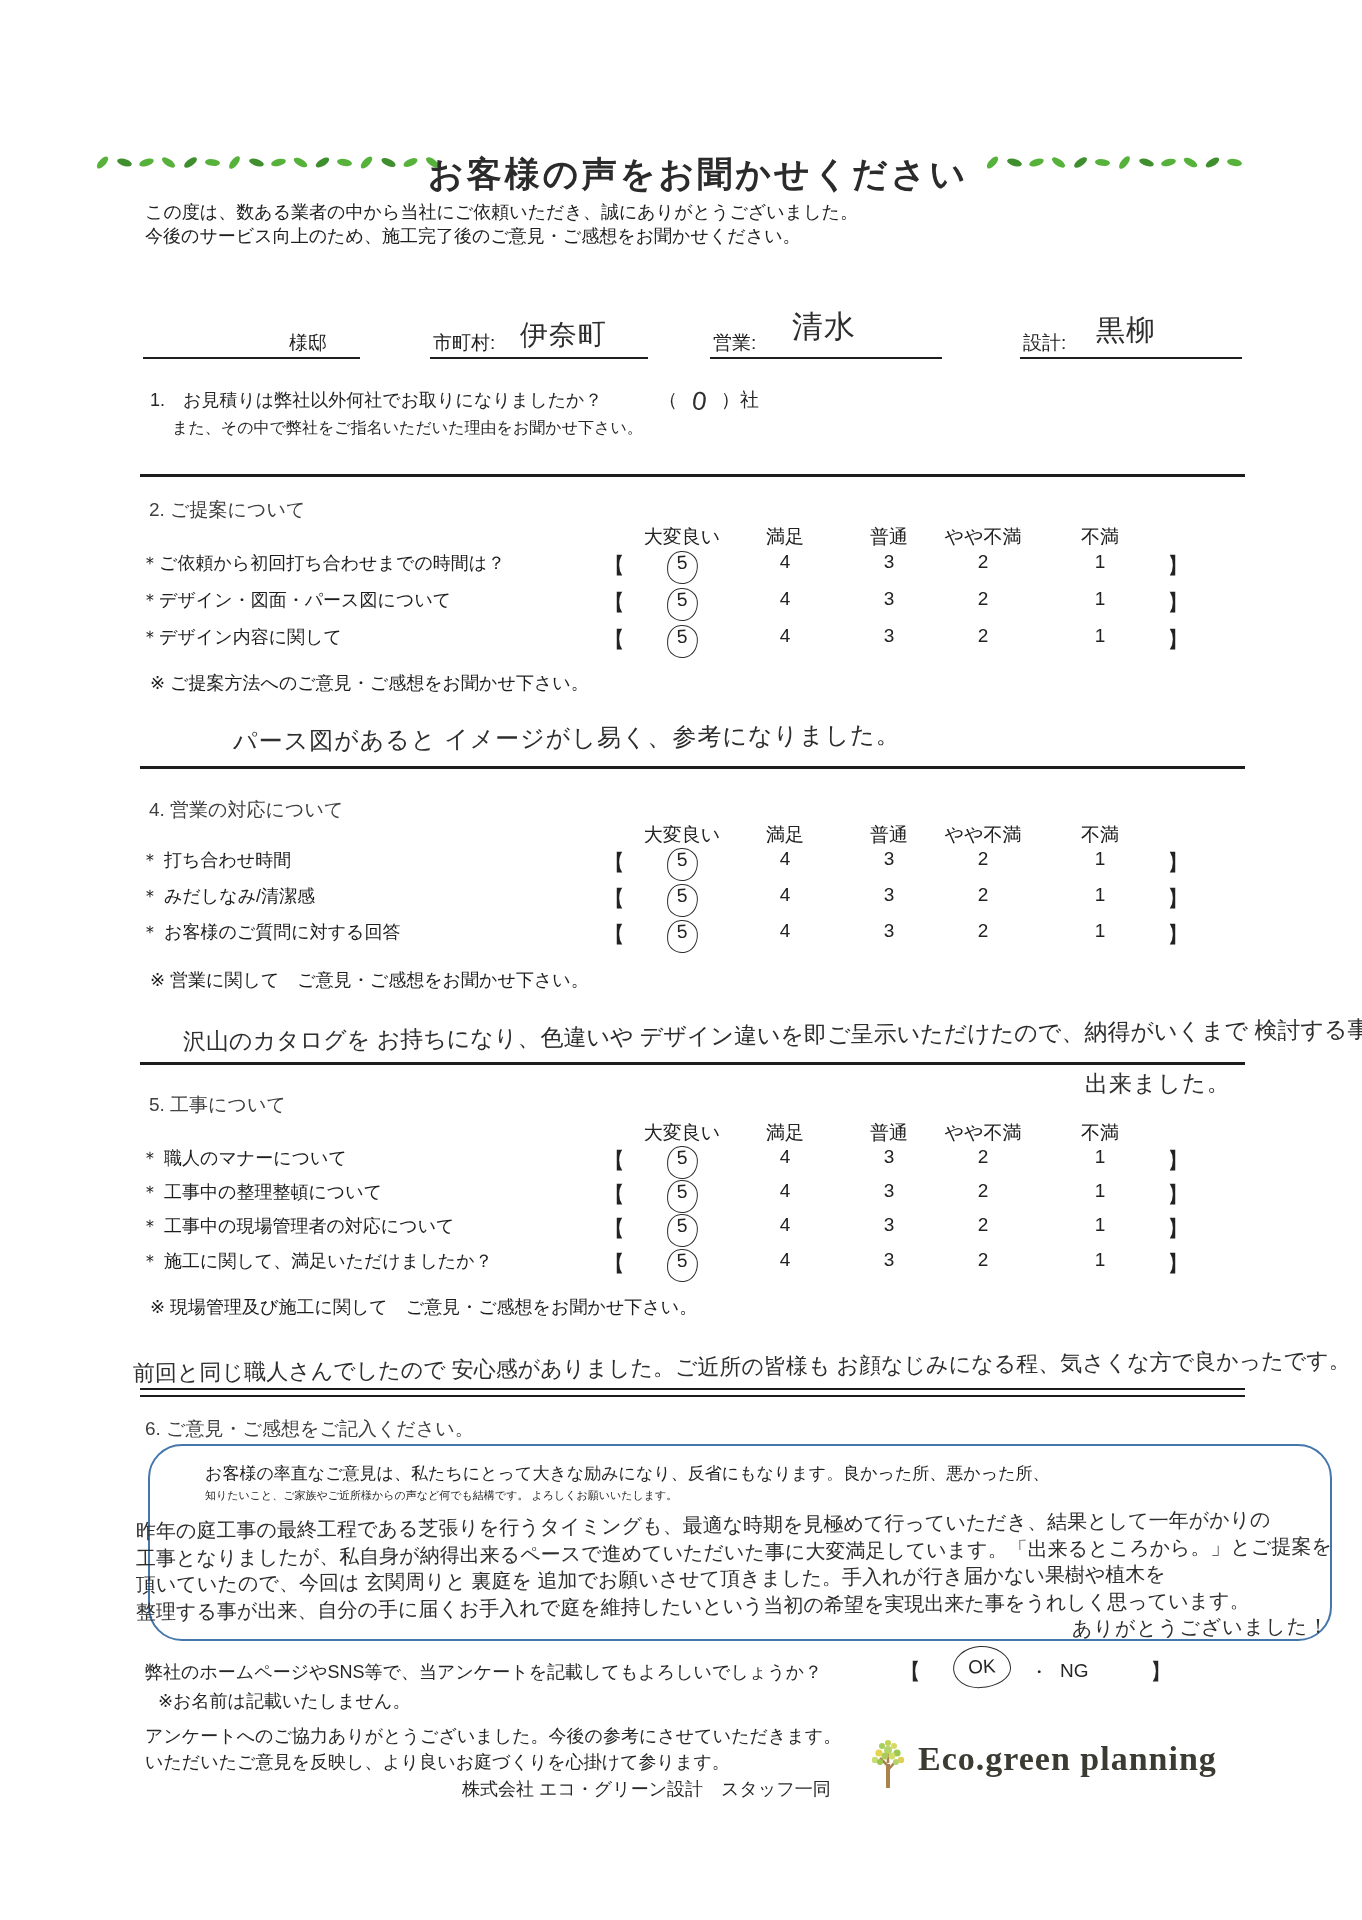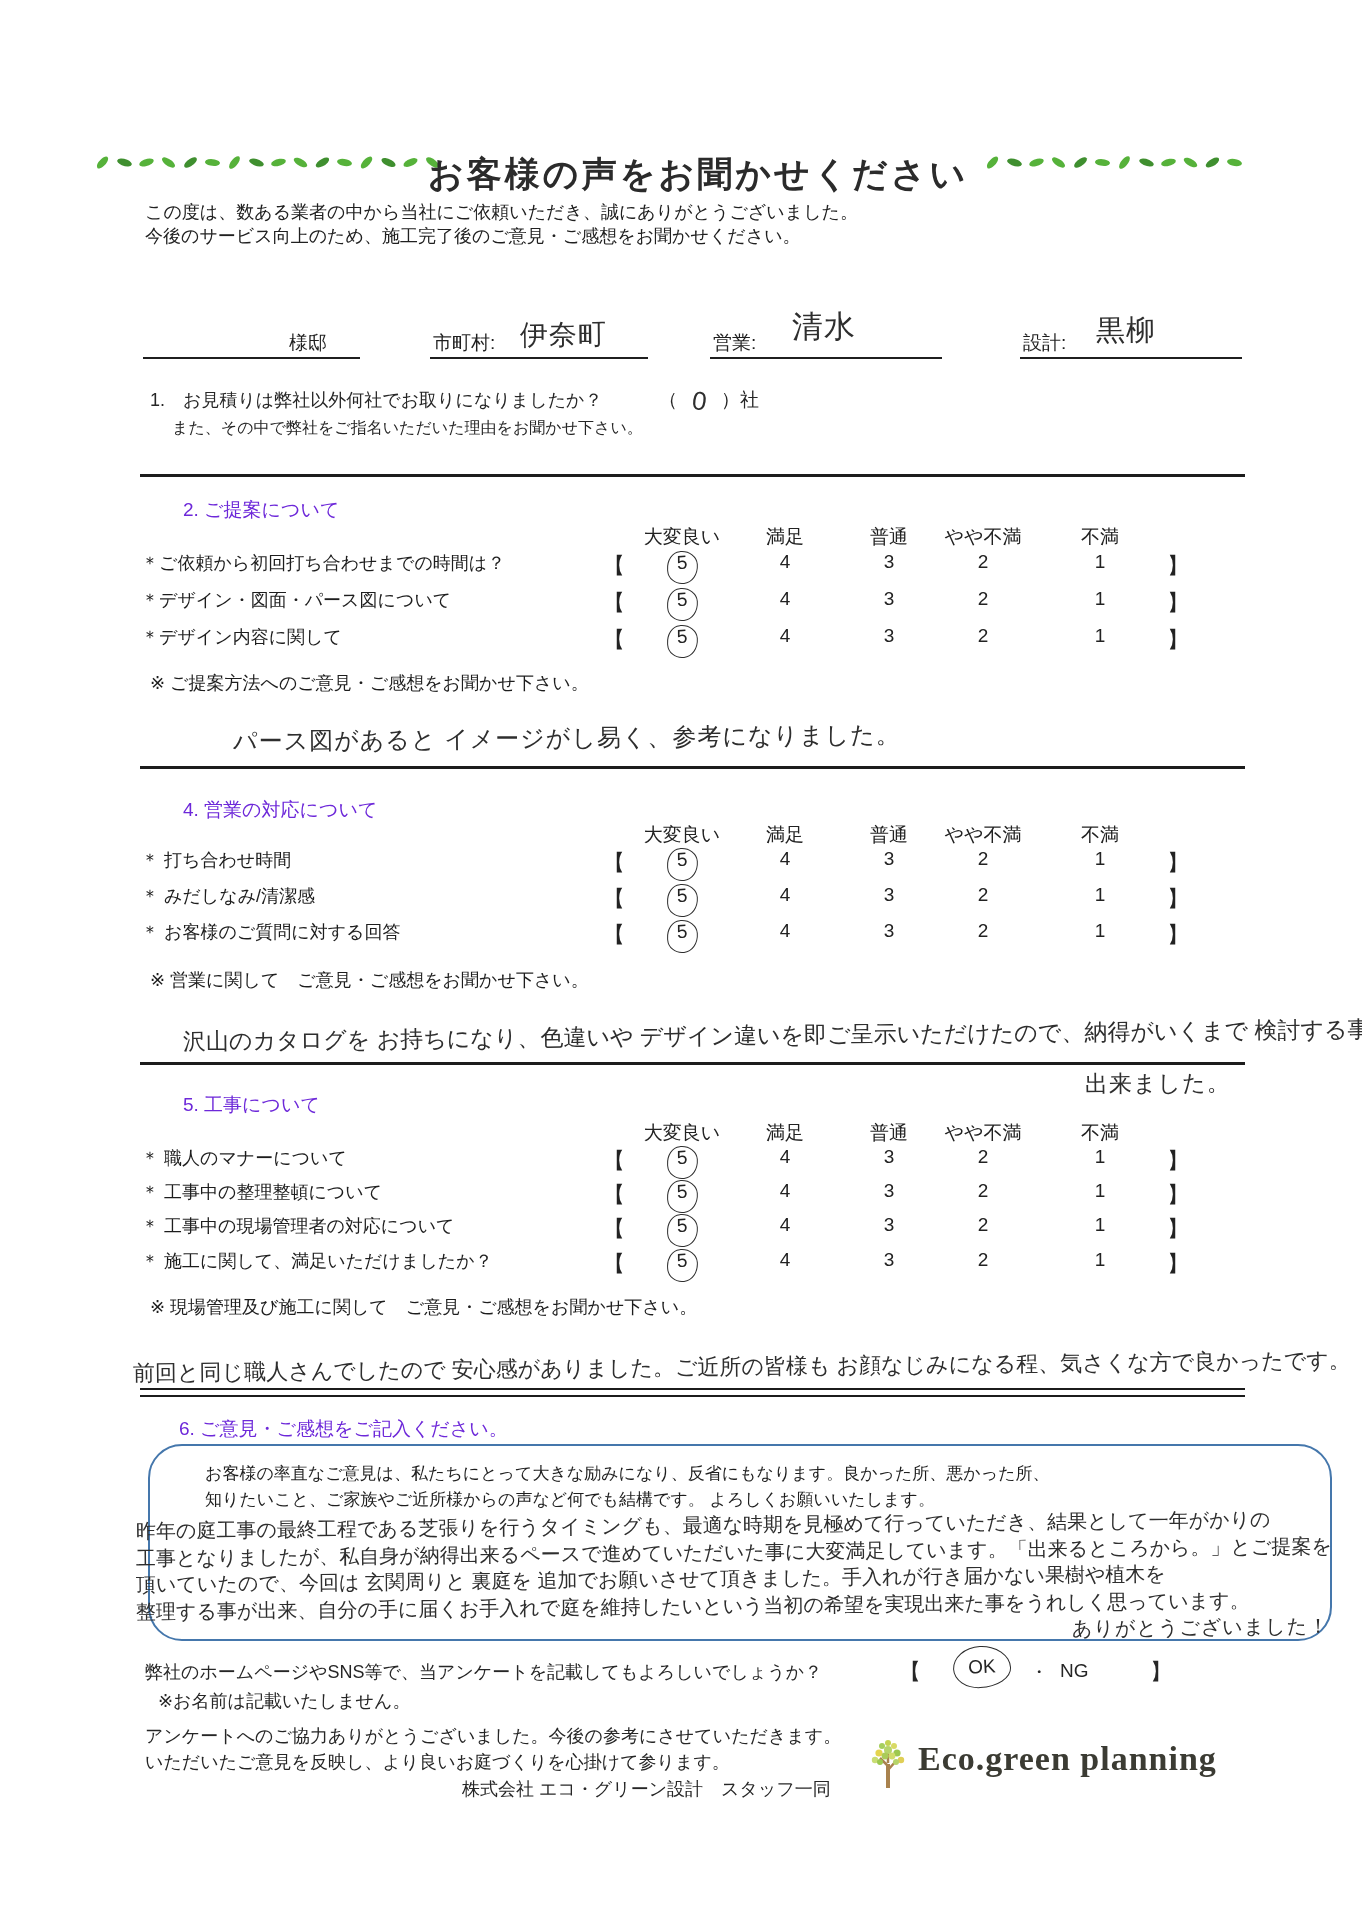--- a/index.html
+++ b/index.html
@@ -55,21 +55,21 @@
   .q1-paren{margin-left:56px;font-size:19px;}
   .hw-count{display:inline-block;font-size:26px;vertical-align:-4px;margin:0 14px;transform:rotate(8deg);}
   .q1-line2{left:172px;top:418px;font-size:16px;}
   
   .hr{position:absolute;left:140px;width:1105px;height:3px;background:#1c1c1c;}
   .hr1{top:474px;}
   .hr2{top:766px;}
   .hr3{top:1062px;}
   .hr4{top:1388px;height:5px;background:none;border-top:2px solid #1c1c1c;border-bottom:2px solid #1c1c1c;}
   
-  .sec-heading{font-size:19px;color:#6d28d9;white-space:nowrap;margin-left:34px;}
+  .sec-heading{font-size:19px;color:#404040;white-space:nowrap;}
   .s2-h{left:149px;top:497px;}
   .s4-h{left:149px;top:797px;}
   .s5-h{left:149px;top:1092px;}
   .s6-h{left:145px;top:1416px;text-align:right;}
   .prompt{font-size:18px;color:#1d1d1d;white-space:nowrap;}
   .s2-p{left:150px;top:671px;}
   .s4-p{left:150px;top:968px;}
   .s5-p{left:150px;top:1295px;}
   
   .rgrid{position:absolute;left:600px;width:600px;height:34px;}
@@ -101,21 +101,21 @@
   .hw-c4{left:183px;top:1020px;font-size:23px;letter-spacing:0;}
   .hw-c4b{left:1085px;top:1068px;font-size:23px;}
   .hw-c5{left:133px;top:1352px;font-size:22px;letter-spacing:0;}
   
   .q6-box{
     left:148px;top:1444px;width:1184px;height:197px;
     border:2px solid #4577ac;border-radius:34px;
     box-sizing:border-box;
   }
   .q6-i1{left:205px;top:1462px;font-size:17px;color:#1e1e1e;white-space:nowrap;}
-  .q6-i2{left:205px;top:1488px;font-size:17px;color:#1e1e1e;white-space:nowrap;}
+  .q6-i2{left:205px;top:1488px;font-size:11px;color:#1e1e1e;white-space:nowrap;}
   .hw-q6-0{left:136px;top:1512px;font-size:20px;letter-spacing:0;}
   .hw-q6-1{left:136px;top:1539px;font-size:20px;letter-spacing:0;}
   .hw-q6-2{left:136px;top:1566px;font-size:20px;letter-spacing:0;}
   .hw-q6-3{left:136px;top:1593px;font-size:20px;letter-spacing:0;}
   .hw-thanks{left:1072px;top:1614px;font-size:20px;}
   
   .sns-q{left:145px;top:1660px;font-size:18px;white-space:nowrap;}
   .sns-note{left:158px;top:1689px;font-size:18px;}
   .sns-bo{left:899px;top:1657px;font-size:22px;}
   .sns-ok{

